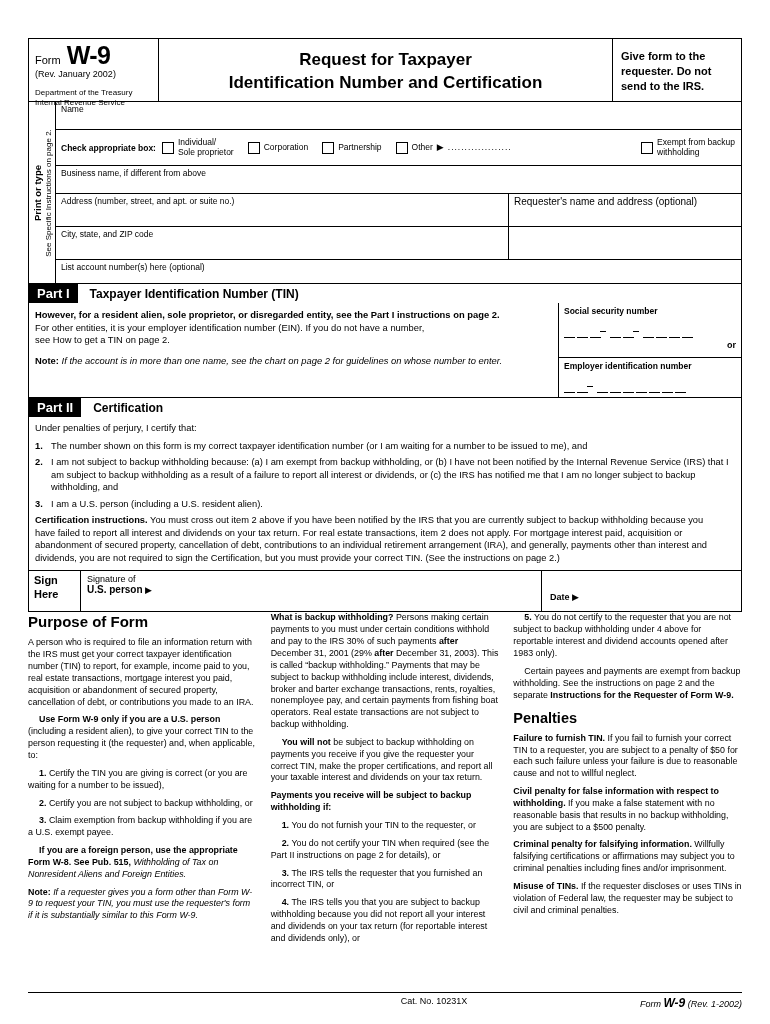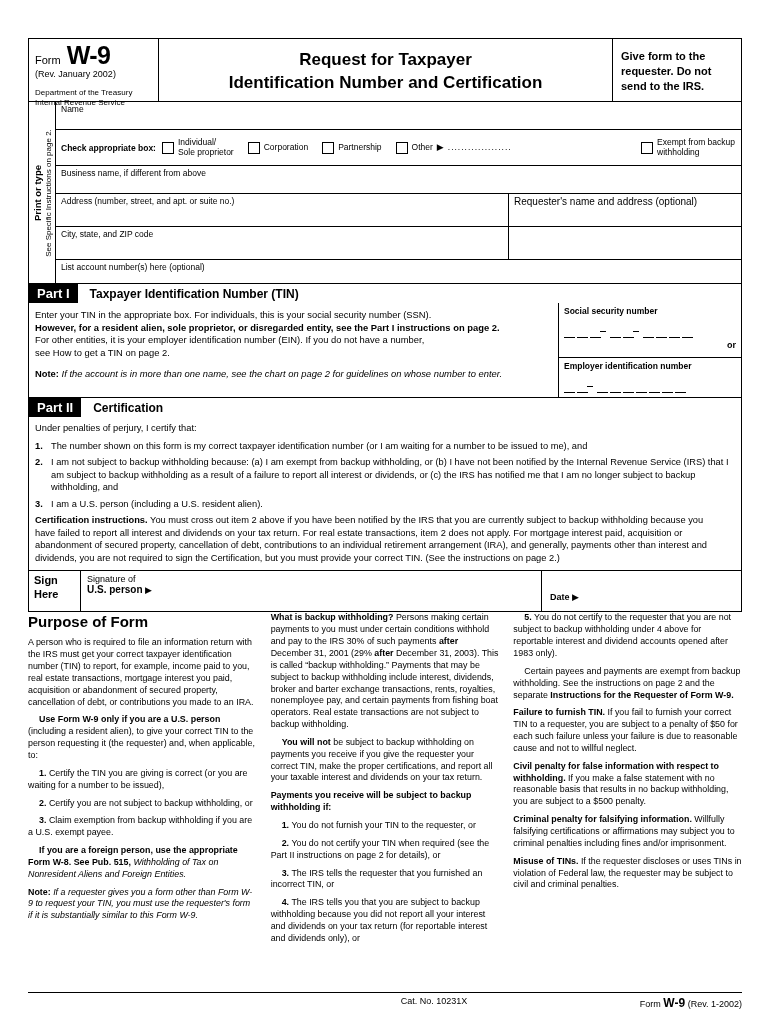--- a/index.html
+++ b/index.html
@@ -304,21 +304,21 @@
     position: absolute;
     left: 28px;
     right: 28px;
     bottom: 14px;
     border-top: 1px solid #000;
     padding-top: 3px;
     display: flex;
     font-size: 9px;
   }
   .footer .cat { flex: 1; text-align: center; }
-  .footer .fr { text-align: center; white-space: nowrap; }
+  .footer .fr { text-align: center; white-space: nowrap; font-style: italic; }
   .footer .fr .big { font-size: 12px; font-weight: bold; }
   .bold { font-weight: bold; }
   .ital { font-style: italic; }
   .arrow { font-size: 9px; }
 </style>
 </head>
 <body>
 
 <div class="page">
 
@@ -419,21 +419,20 @@
     </div>
   </div>
 
   <div class="partbar">
     <div class="parttag">Part I</div>
     <div class="parttitle">Taxpayer Identification Number (TIN)</div>
   </div>
 
   <div class="tinwrap">
     <div class="tintext">
-      <div>Enter your TIN in the appropriate box. For individuals, this is your social security number (SSN).</div>
       <div class="bold">However, for a resident alien, sole proprietor, or disregarded entity, see the Part I instructions on page 2.</div>
       <div>For other entities, it is your employer identification number (EIN). If you do not have a number,</div>
       <div>see How to get a TIN on page 2.</div>
       <div style="margin-top:8px;">
         <span class="bold">Note:</span>
         <span class="ital">If the account is in more than one name, see the chart on page 2 for guidelines on whose number to enter.</span>
       </div>
     </div>
     <div class="tinright">
       <div class="tinbox">
@@ -580,20 +579,21 @@
 
     <div class="col">
       <p class="ind">
         <span class="bold">5.</span>
         <span>You do not certify to the requester that you are not subject to backup withholding under 4 above for reportable interest and dividend accounts opened after 1983 only).</span>
       </p>
       <p class="ind">
         <span>Certain payees and payments are exempt from backup withholding. See the instructions on page 2 and the separate</span>
         <span class="bold">Instructions for the Requester of Form W-9.</span>
       </p>
+      <h3>Penalties</h3>
       <p>
         <span class="bold">Failure to furnish TIN.</span>
         <span>If you fail to furnish your correct TIN to a requester, you are subject to a penalty of $50 for each such failure unless your failure is due to reasonable cause and not to willful neglect.</span>
       </p>
       <p>
         <span class="bold">Civil penalty for false information with respect to withholding.</span>
         <span>If you make a false statement with no reasonable basis that results in no backup withholding, you are subject to a $500 penalty.</span>
       </p>
       <p>
         <span class="bold">Criminal penalty for falsifying information.</span>

